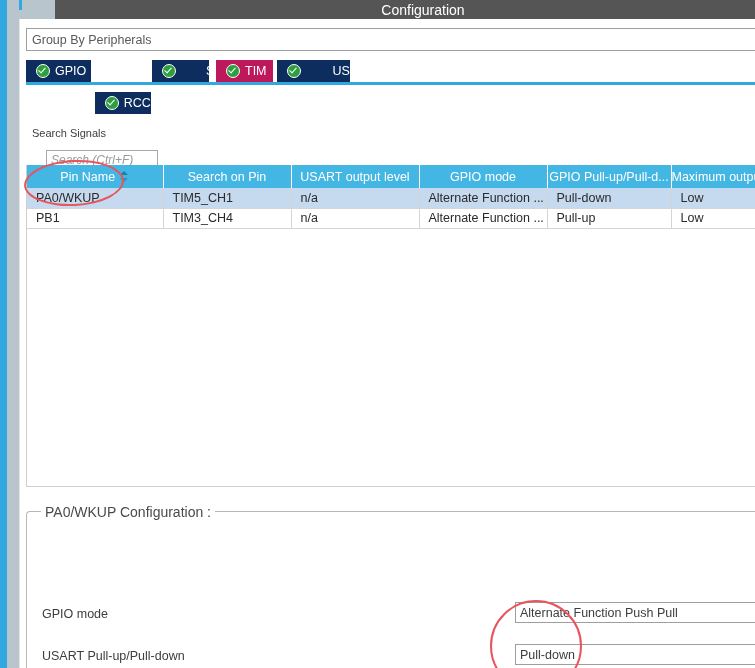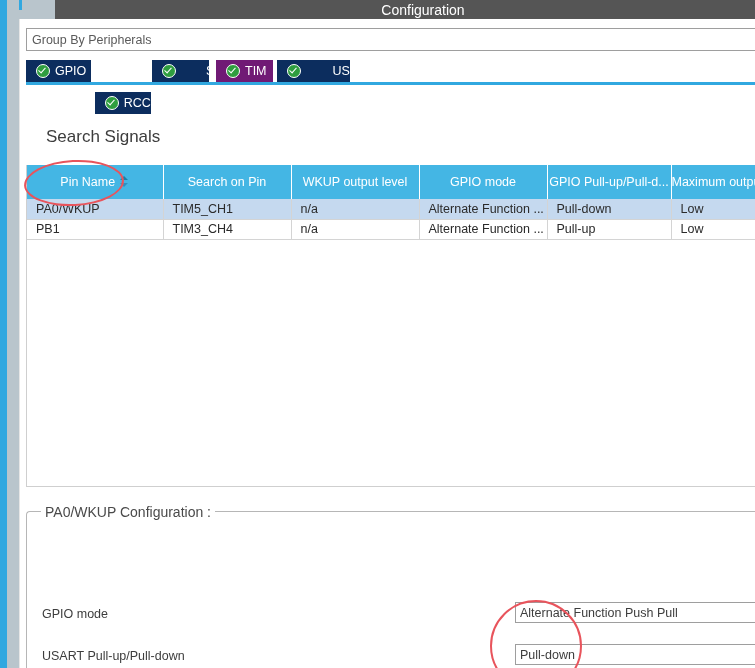--- a/index.html
+++ b/index.html
@@ -116,21 +116,21 @@
     color: #ffffff;
     font-size: 12.5px;
     display: flex;
     align-items: center;
     gap: 5px;
     padding: 0 10px;
     box-sizing: border-box;
     border-right: 2px solid #ffffff;
   }
   .tab.active {
-    background: #701a75;
+    background: #be185d;
     color: #ffffff;
   }
   .chk {
     width: 12px;
     height: 12px;
     border-radius: 50%;
     background: #2f9e3f;
     border: 1px solid #ffffff;
     display: inline-block;
     position: relative;
@@ -144,23 +144,23 @@
     width: 3px;
     height: 6px;
     border: solid #ffffff;
     border-width: 0 1.6px 1.6px 0;
     transform: rotate(42deg);
   }
 
   
   .search-label {
     position: absolute;
-    left: 26px;
+    left: 12px;
     top: 108px;
-    font-size: 17px;
+    font-size: 11px;
     color: #3d3d3d;
   }
   .search-input {
     position: absolute;
     left: 26px;
     top: 131px;
     width: 112px;
     height: 20px;
     border: 1px solid #a8a8a8;
     background: #ffffff;
@@ -194,21 +194,21 @@
   table.signals {
     border-collapse: collapse;
     table-layout: fixed;
     width: 744px;
     font-size: 12.5px;
   }
   table.signals th {
     background: #44b6e4;
     color: #ffffff;
     font-weight: normal;
-    height: 34px;
+    height: 23px;
     text-align: center;
     border-right: 1px solid #ffffff;
     padding: 0 0;
     white-space: nowrap;
     overflow: hidden;
     box-sizing: border-box;
     position: relative;
   }
   table.signals td {
     height: 20px;
@@ -362,36 +362,37 @@
           <span>TIM</span>
         </div>
         <div class="tab" style="left: 250.6px; width: 75px; gap: 32px;">
           <span class="chk"></span>
           <span>USART</span>
         </div>
       </div>
     <div class="tabstrip-underline"></div>
 
     <div class="search-label">Search Signals</div>
+    <input class="search-input" id="search-input" type="text" placeholder="Search (Ctrl+F)" style="">
 
     <div class="table-wrap">
       <table class="signals">
         <colgroup>
           <col style="width:136px">
           <col style="width:128px">
           <col style="width:128px">
           <col style="width:128px">
           <col style="width:124px">
           <col style="width:100px">
         </colgroup>
         <thead>
           <tr id="table-head-row">
               <th><span>Pin Name</span><span class="sort-ind"></span></th>
               <th><span>Search on Pin</span></th>
-              <th><span>WKUP output level</span></th>
+              <th><span>USART output level</span></th>
               <th><span>GPIO mode</span></th>
               <th><span>GPIO Pull-up/Pull-d...</span></th>
               <th><span>Maximum output s</span></th>
             </tr>
         </thead>
         <tbody id="table-body">
             <tr class="selected">
               <td>PA0/WKUP</td>
               <td>TIM5_CH1</td>
               <td>n/a</td>

